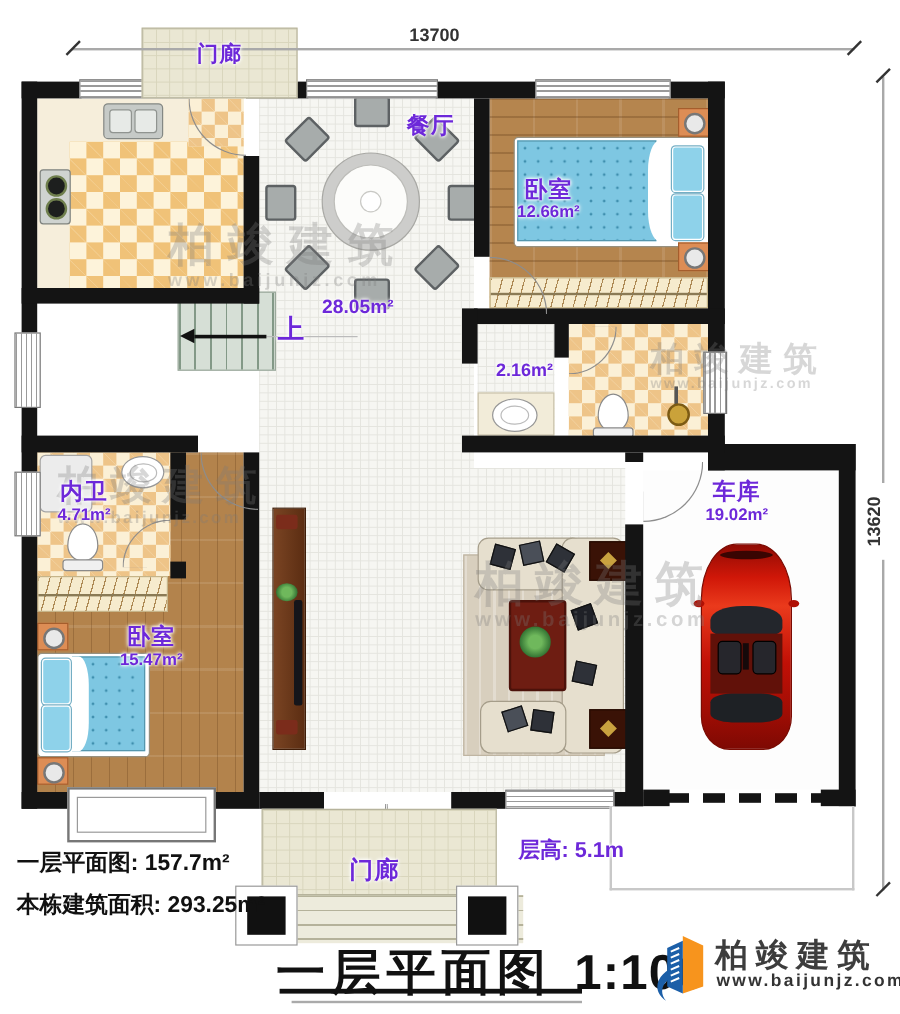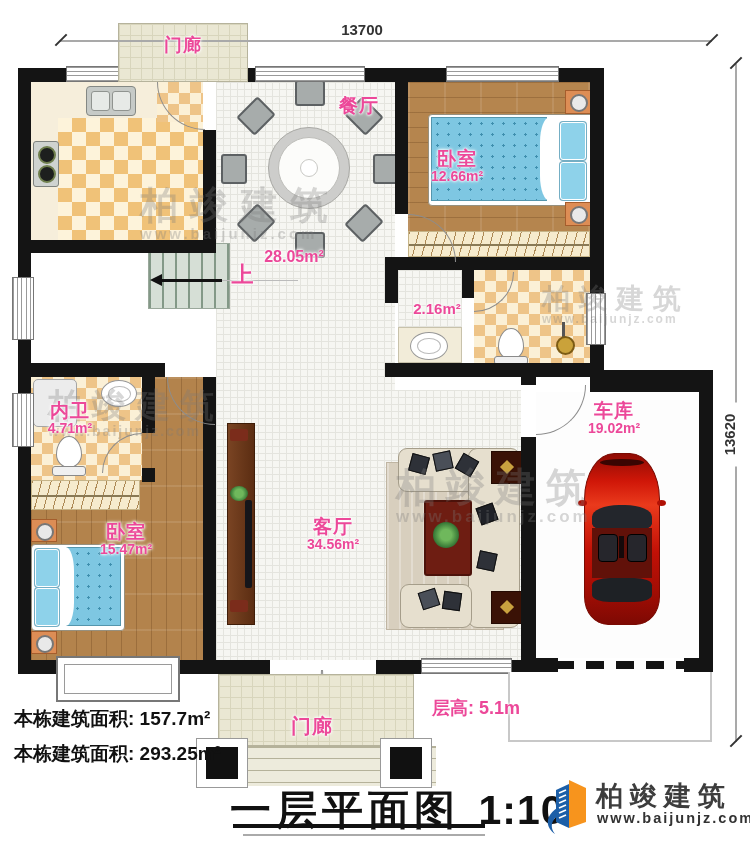--- a/index.html
+++ b/index.html
@@ -30,21 +30,21 @@
   .woodV{position:absolute;background-color:#b3834c;
     background-image:repeating-linear-gradient(to right,rgba(70,35,5,.22) 0 1px,transparent 1px 15px),
                      repeating-linear-gradient(to bottom,rgba(255,255,255,.10) 0 2px,transparent 2px 36px);}
   .hatch{position:absolute;background-color:#f6ebcd;border:1px solid #c6b488;box-sizing:border-box;
     background-image:repeating-linear-gradient(105deg,rgba(148,104,44,.75) 0 1px,transparent 1px 9px);}
   .arc{position:absolute;box-sizing:border-box;background:transparent;}
   .arc-br{border-right:1.5px solid #8d8d8d;border-bottom:1.5px solid #8d8d8d;border-radius:0 0 100% 0;}
   .arc-bl{border-left:1.5px solid #8d8d8d;border-bottom:1.5px solid #8d8d8d;border-radius:0 0 0 100%;}
   .arc-tr{border-top:1.5px solid #8d8d8d;border-right:1.5px solid #8d8d8d;border-radius:0 100% 0 0;}
   .arc-tl{border-top:1.5px solid #8d8d8d;border-left:1.5px solid #8d8d8d;border-radius:100% 0 0 0;}
-  .lbl{position:absolute;text-align:center;color:#ec4899;font-weight:bold;line-height:1.12;white-space:nowrap;
+  .lbl{position:absolute;text-align:center;color:#6d28d9;font-weight:bold;line-height:1.12;white-space:nowrap;
        text-shadow:0 0 2px #fff,0 0 4px #fff,0 0 3px #fff;}
   .lbl .nm{font-size:19px;letter-spacing:1px;}
   .lbl .ar{font-size:14px;}
   .mattress{position:absolute;background-color:#7ec7e2;border:1px solid #5596ad;box-sizing:border-box;
     background-image:radial-gradient(#3f8fae 1.1px,transparent 1.3px);background-size:11px 11px;}
   .pillow{position:absolute;background:#8ed2ea;border:1.5px solid #fff;box-shadow:0 0 0 1px #74aec4;border-radius:3px;}
   .nstand{position:absolute;background:#dd8d55;border:1px solid #a55d2c;box-sizing:border-box;}
   .nstand span{position:absolute;left:4px;top:3px;width:14px;height:14px;border-radius:50%;
     background:#e9e9e9;border:2px solid #777;}
   .stairs{position:absolute;background:#d6dfd6;border:1px solid #9aa89b;box-sizing:border-box;
@@ -285,57 +285,53 @@
     <div style="font-size:17px;letter-spacing:3px;">www.baijunjz.com</div>
   </div>
 
   <div class="lbl" style="left:148px;top:35px;width:70px;">
     <div class="nm" style="font-size:18px;">门廊</div>
   </div>
   <div class="lbl" style="left:328px;top:95px;width:62px;">
     <div class="nm">餐厅</div>
   </div>
   <div class="lbl" style="left:260px;top:248px;width:68px;">
-    <div class="ar" style="font-size:16px;">28.05m²</div>
+    <div class="ar" style="font-size:16px;text-align:right;">28.05m²</div>
   </div>
   <div class="lbl" style="left:420px;top:148px;width:74px;">
     <div class="nm">卧室</div>
     <div class="ar">12.66m²</div>
   </div>
   <div class="lbl" style="left:402px;top:301px;width:70px;">
     <div class="ar" style="font-size:15px;">2.16m²</div>
   </div>
   <div class="lbl" style="left:36px;top:400px;width:68px;">
     <div class="nm">内卫</div>
     <div class="ar">4.71m²</div>
   </div>
   <div class="lbl" style="left:85px;top:521px;width:82px;">
     <div class="nm">卧室</div>
     <div class="ar">15.47m²</div>
   </div>
-  <div class="lbl" style="left:293px;top:516px;width:80px;">
-    <div class="nm">客厅</div>
-    <div class="ar">34.56m²</div>
-  </div>
   <div class="lbl" style="left:576px;top:400px;width:76px;">
     <div class="nm">车库</div>
     <div class="ar">19.02m²</div>
   </div>
   <div class="lbl" style="left:279px;top:715px;width:66px;">
     <div class="nm" style="font-size:20px;">门廊</div>
   </div>
   <div class="lbl" style="left:228px;top:263px;width:30px;">
     <div class="nm" style="font-size:22px;">上</div>
   </div>
   <div class="lbl" style="left:432px;top:698px;width:130px;text-align:left;">
     <div style="font-size:18px;">层高: 5.1m</div>
   </div>
 
   <div class="abs" style="left:14px;top:706px;width:250px;">
-    <div class="stat">本栋建筑面积: 157.7m²</div>
+    <div class="stat">一层平面图: 157.7m²</div>
     <div class="stat">本栋建筑面积: 293.25m²</div>
   </div>
 
   <div class="abs" style="left:230px;top:783px;white-space:nowrap;color:#111;">
     <span style="font-size:41px;font-weight:bold;letter-spacing:5px;">一层平面图</span>
     <span style="font-size:41px;font-weight:bold;letter-spacing:1px;margin-left:14px;">1:100</span>
   </div>
   <div class="abs" style="left:233px;top:824px;width:252px;height:4px;background:#111;"></div>
   <div class="abs" style="left:243px;top:834px;width:242px;height:2px;background:#aaa;"></div>
 

